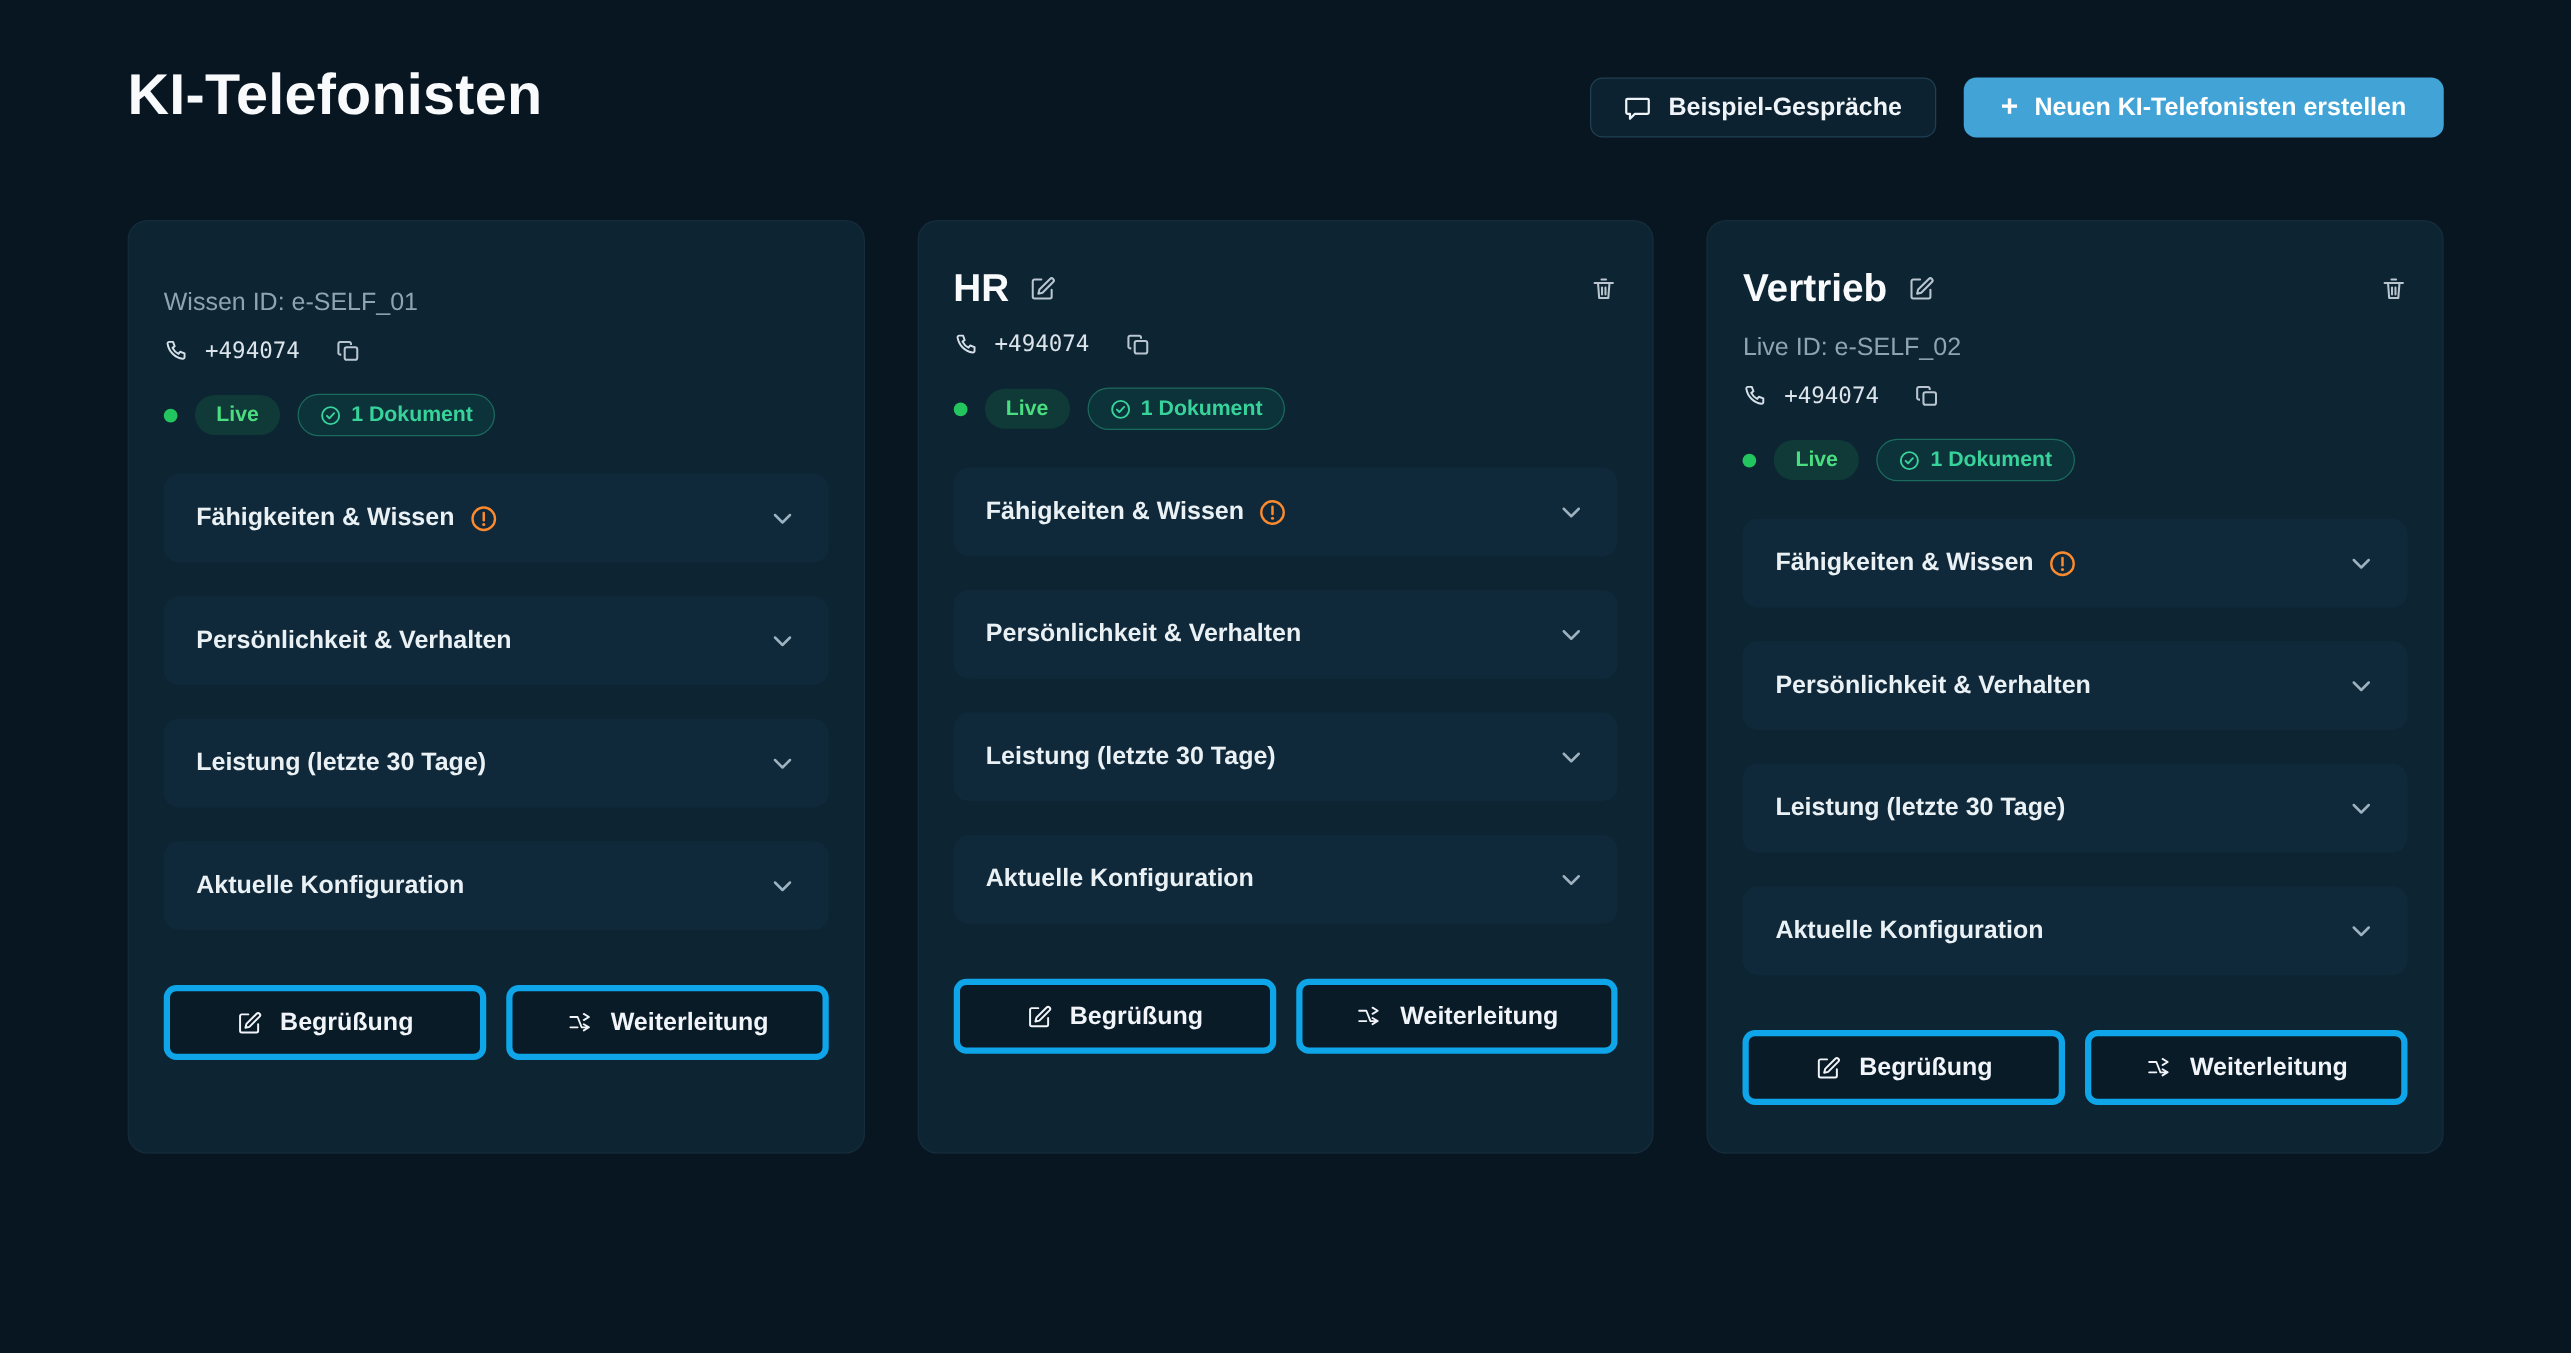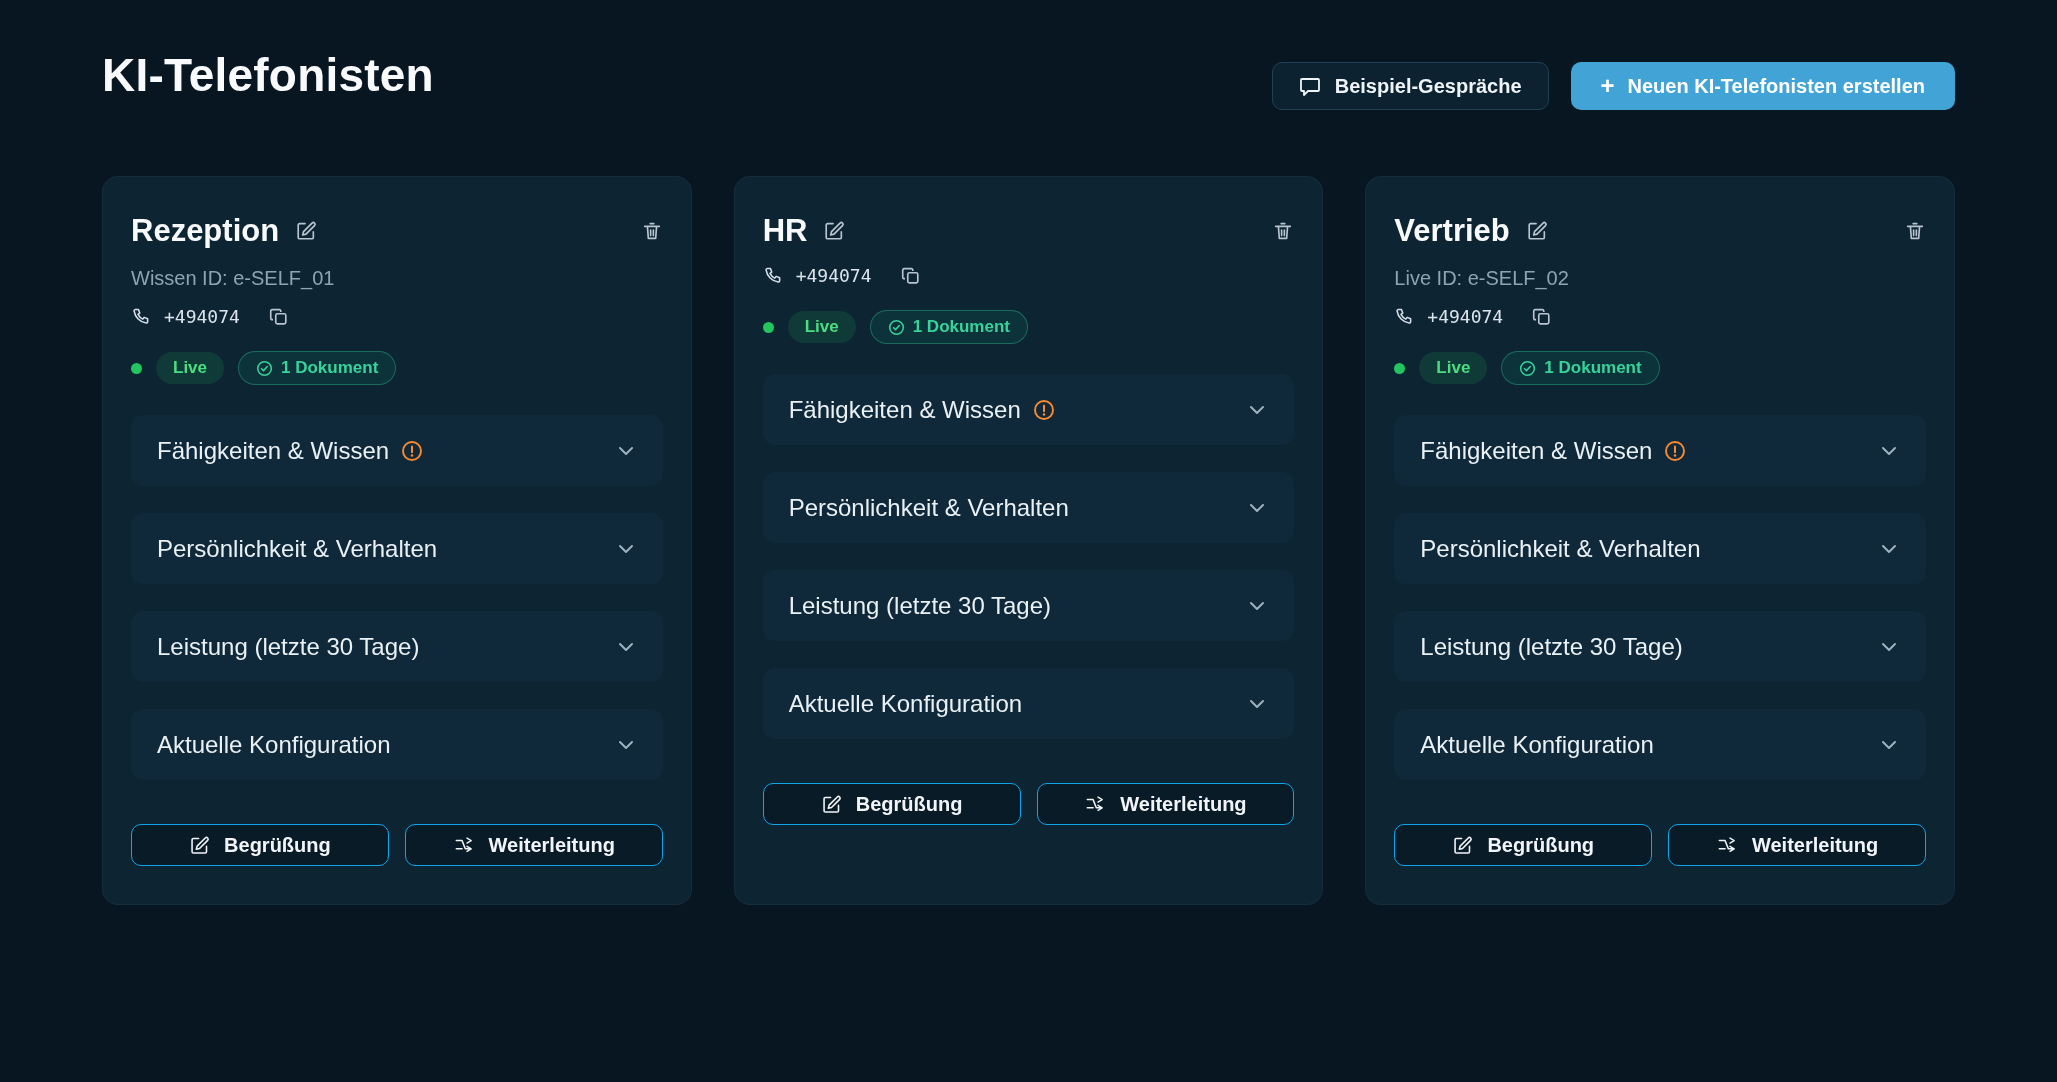--- a/index.html
+++ b/index.html
@@ -45,26 +45,26 @@
           font-size: 17px; font-weight: 600; padding: 6px 17px; }
   .pill-live { background: rgba(34,197,94,0.14); color: #4ade80; }
   .pill-doc  { background: rgba(16,185,129,0.10); color: #37d39b; border: 1px solid rgba(55,211,155,0.35); }
 
   .sections { margin-top: 30px; }
   .section-row { background: #10293a; border-radius: 12px; height: 71px; padding: 0 26px;
                  display: flex; align-items: center; justify-content: space-between;
                  margin-bottom: 27px; cursor: pointer; }
   .section-row:last-child { margin-bottom: 0; }
   .section-label-wrap { display: flex; align-items: center; gap: 12px; }
-  .section-label { font-size: 24px; font-weight: 400; color: #eaf1f5; }
+  .section-label { font-size: 20px; font-weight: 700; color: #eaf1f5; }
   .warn { color: #fb8a2e; display: inline-flex; }
   .chev { color: #9db1bf; display: inline-flex; }
 
   .actions-row { margin-top: 44px; display: flex; gap: 16px; }
-  .action-btn { flex: 1; height: 42px; background: #0a1b28; border: 1px solid #0ea5e9;
+  .action-btn { flex: 1; height: 60px; background: #0a1b28; border: 5px solid #0ea5e9;
                 border-radius: 10px; color: #f1f5f9; font-size: 20px; font-weight: 600;
                 display: inline-flex; align-items: center; justify-content: center; gap: 14px; cursor: pointer; }
 
   svg { display: block; }
 </style>
 </head>
 <body>
 
 <svg width="0" height="0" style="position:absolute">
   <defs>
@@ -124,39 +124,20 @@
       <button class="btn btn-primary">
         <span class="plus">+</span>
         <span>Neuen KI-Telefonisten erstellen</span>
       </button>
     </div>
   </div>
 
   <div class="cards">
 
     <div class="card">
-      <div class="card-head">
-        <div class="card-title-wrap">
-          <span class="card-title">Rezeption</span>
-          <button class="icon-btn">
-              <span>
-                <svg width="22" height="22" viewBox="0 0 24 24">
-                  <use href="#i-edit"></use>
-                </svg>
-              </span>
-            </button>
-        </div>
-        <button class="icon-btn">
-            <span>
-              <svg width="22" height="22" viewBox="0 0 24 24">
-                <use href="#i-trash"></use>
-              </svg>
-            </span>
-          </button>
-      </div>
       <div class="agent-id">Wissen ID: e-SELF_01</div>
       <div class="phone-row">
         <span>
             <svg width="21" height="21" viewBox="0 0 24 24">
               <use href="#i-phone"></use>
             </svg>
           </span>
         <span class="phone-number">+494074</span>
         <button class="icon-btn copy-btn">
             <span>

